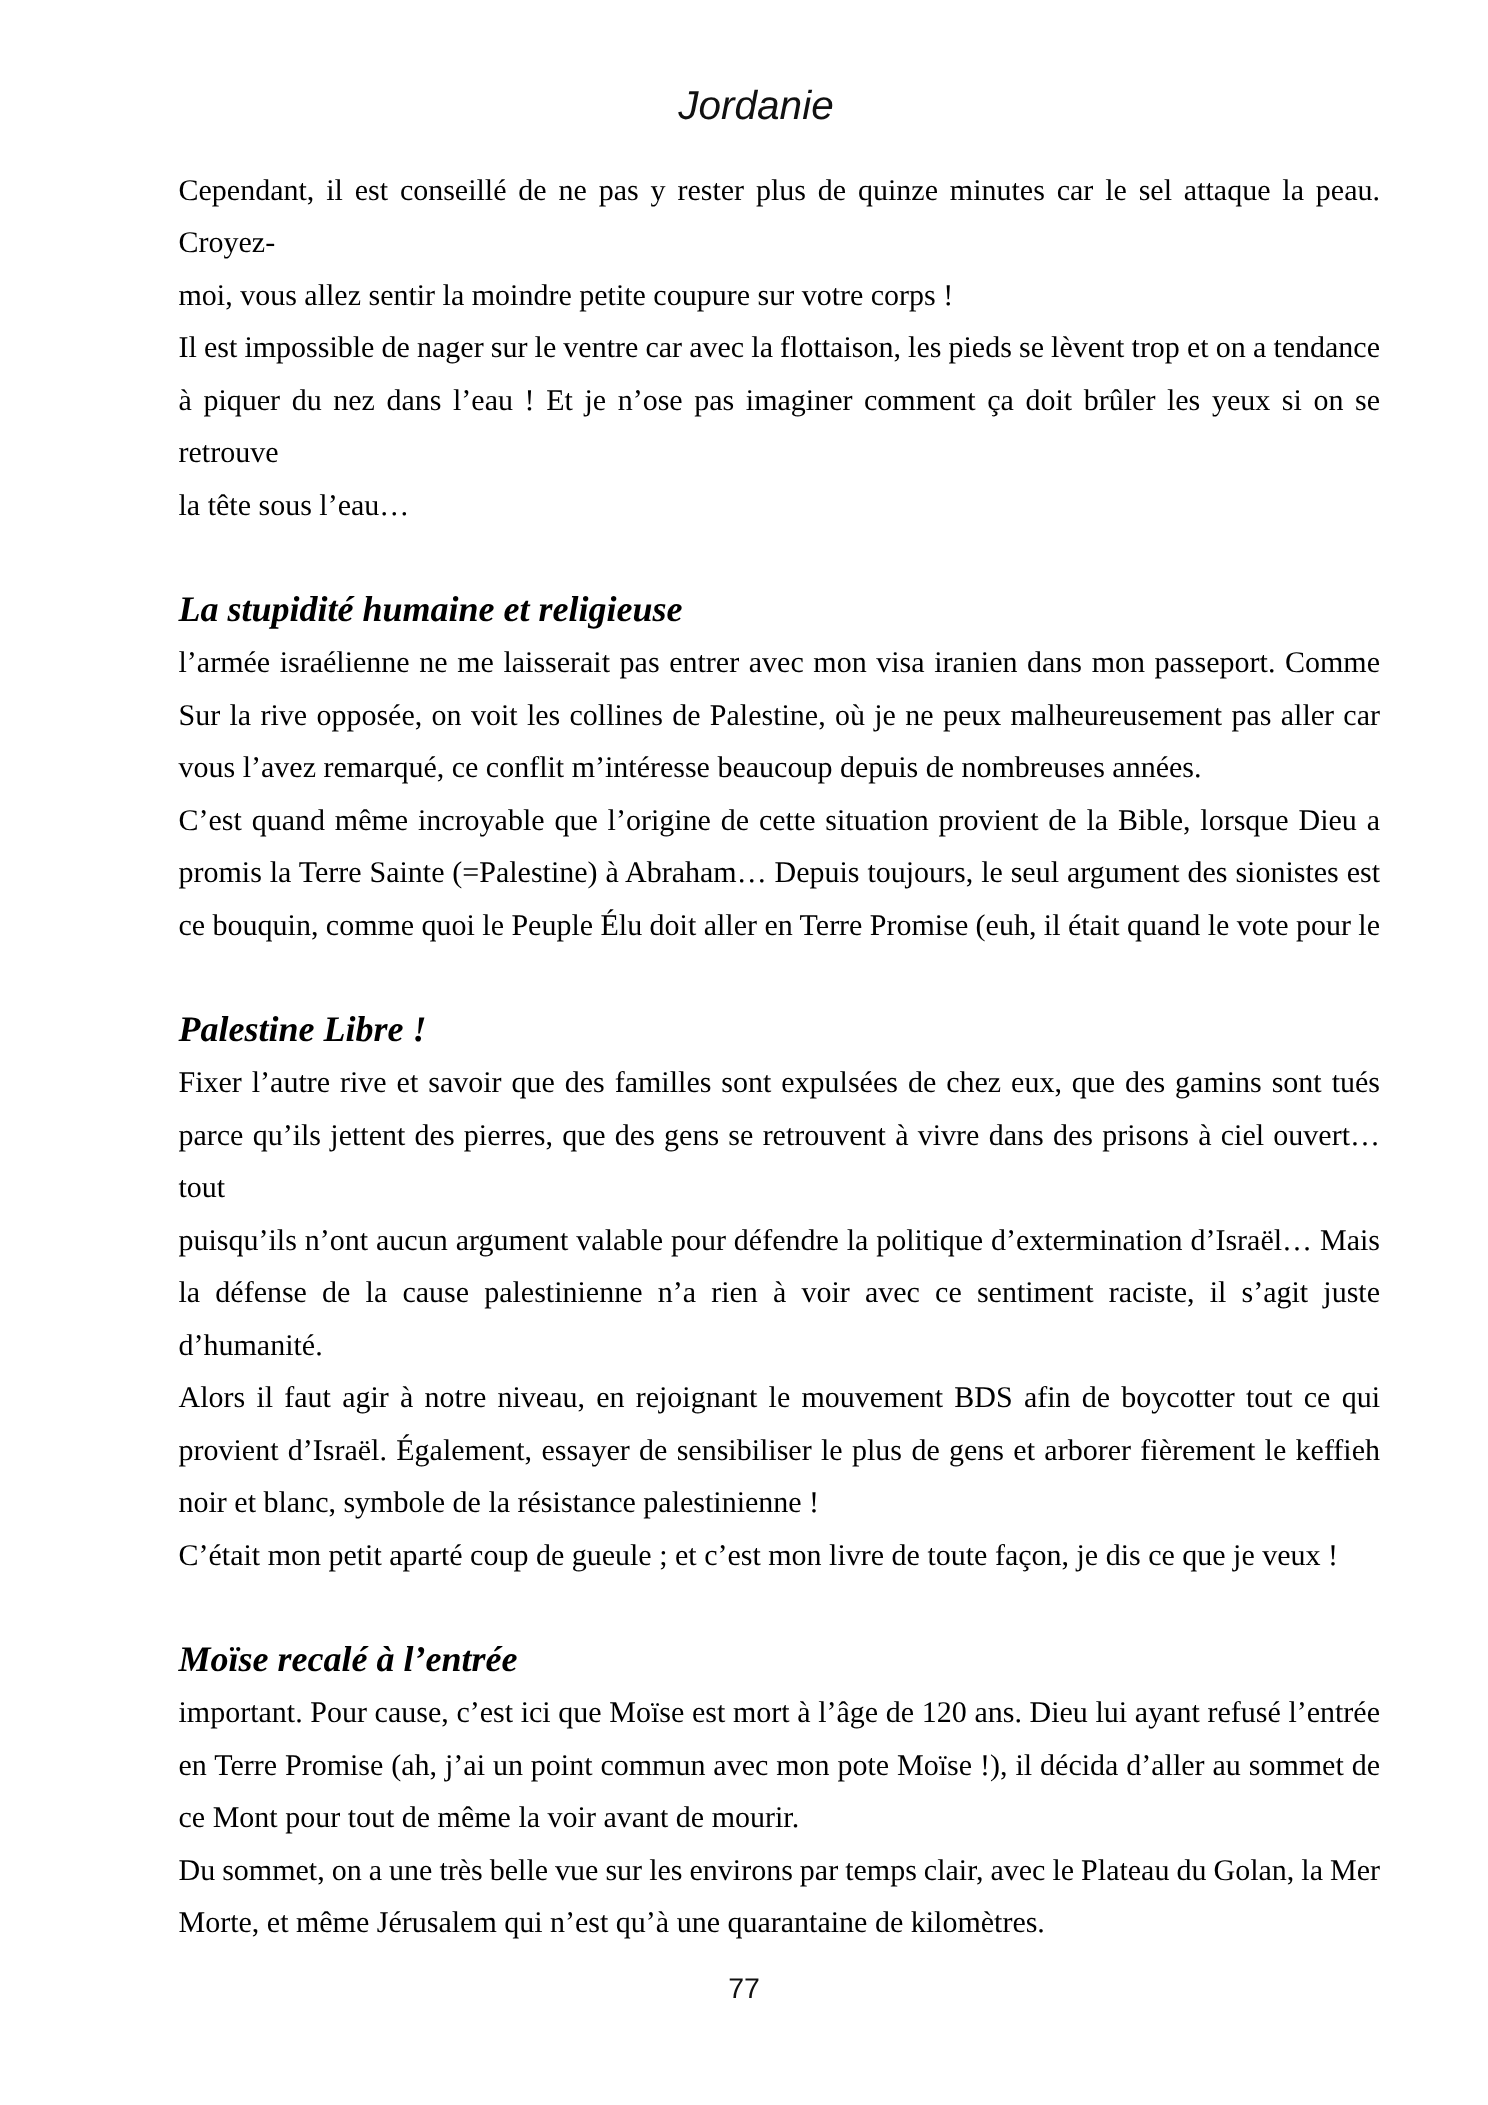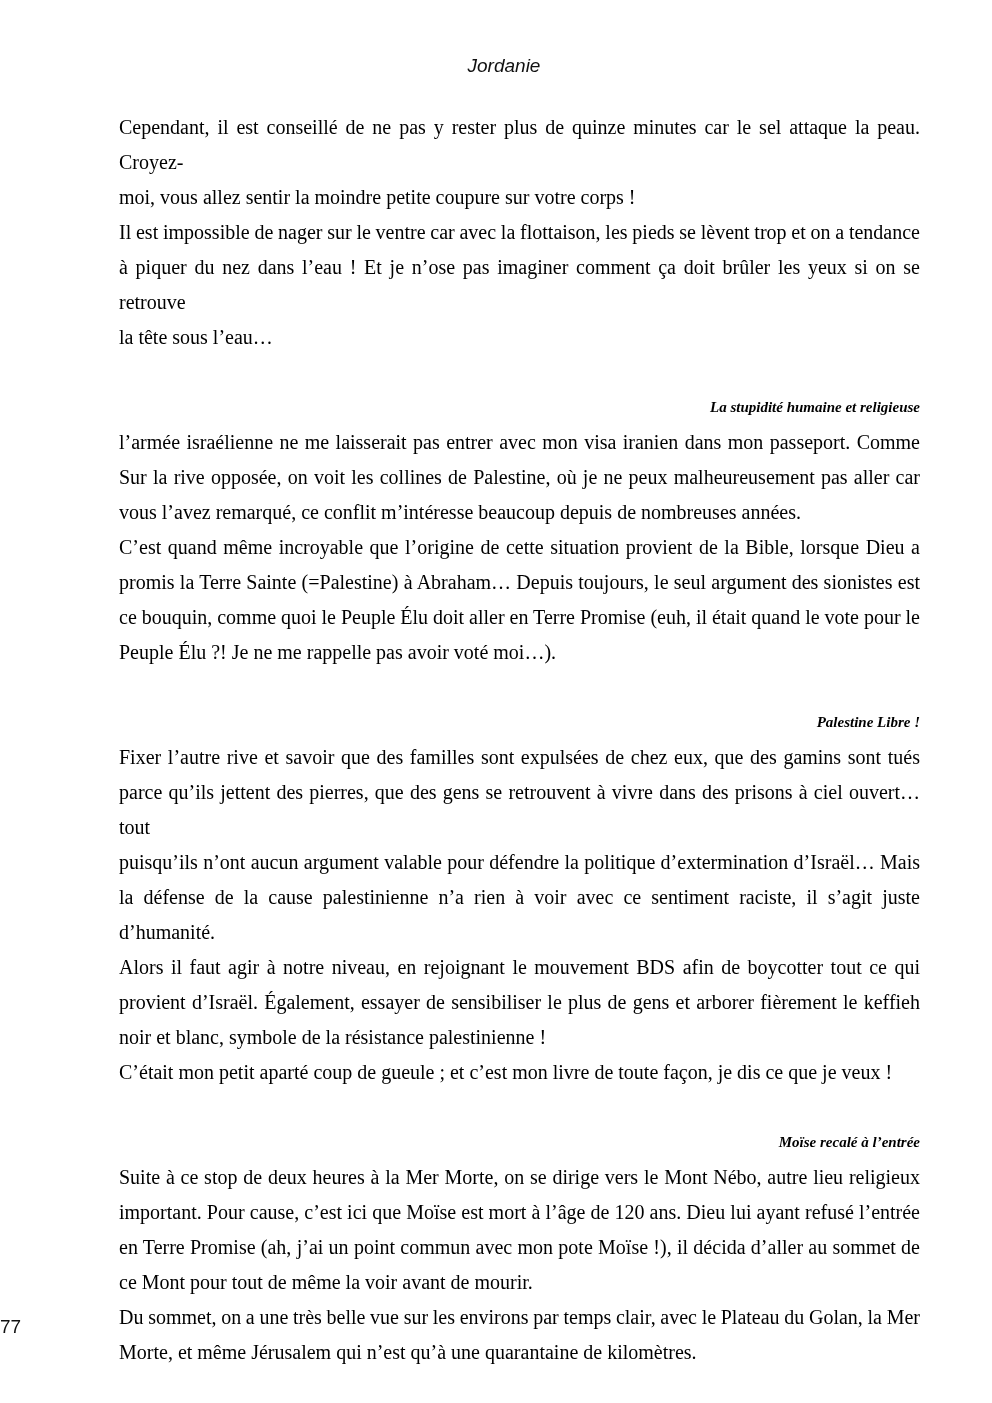--- a/index.html
+++ b/index.html
@@ -17,21 +17,21 @@
     color: #000000;
   }
   .running-head {
     position: absolute;
     top: 55px;
     left: 16px;
     right: 0;
     text-align: center;
     font-family: "Liberation Sans", sans-serif;
     font-style: italic;
-    font-size: 19px;
+    font-size: 27px;
     color: #111111;
   }
   .text-block {
     position: absolute;
     left: 119px;
     top: 110px;
     width: 801px;
     font-size: 20px;
     line-height: 35px;
   }
@@ -45,28 +45,28 @@
     word-spacing: -0.4px;
   }
   .line.last {
     text-align-last: left;
     word-spacing: normal;
   }
   .heading {
     margin: 35px 0 0 0;
     font-weight: bold;
     font-style: italic;
-    font-size: 15px;
-    text-align: right;
+    font-size: 24px;
   }
   .page-number {
     position: absolute;
     top: 1316px;
     left: 0;
     right: 0;
+    text-align: center;
     font-family: "Liberation Sans", sans-serif;
     font-size: 19px;
     color: #111111;
   }
 </style>
 </head>
 <body>
 
 <div class="page">
 
@@ -90,21 +90,20 @@
     <div class="para">
       <div class="line">l’armée israélienne ne me laisserait pas entrer avec mon visa iranien dans mon passeport. Comme</div>
       <div class="line">Sur la rive opposée, on voit les collines de Palestine, où je ne peux malheureusement pas aller car</div>
       <div class="line last">vous l’avez remarqué, ce conflit m’intéresse beaucoup depuis de nombreuses années.</div>
     </div>
 
     <div class="para">
       <div class="line">C’est quand même incroyable que l’origine de cette situation provient de la Bible, lorsque Dieu a</div>
       <div class="line">promis la Terre Sainte (=Palestine) à Abraham… Depuis toujours, le seul argument des sionistes est</div>
       <div class="line">ce bouquin, comme quoi le Peuple Élu doit aller en Terre Promise (euh, il était quand le vote pour le</div>
-      <div class="line last">Peuple Élu ?! Je ne me rappelle pas avoir voté moi…).</div>
     </div>
 
     <div class="heading">Palestine Libre !</div>
 
     <div class="para">
       <div class="line">Fixer l’autre rive et savoir que des familles sont expulsées de chez eux, que des gamins sont tués</div>
       <div class="line">parce qu’ils jettent des pierres, que des gens se retrouvent à vivre dans des prisons à ciel ouvert…tout</div>
       <div class="line">puisqu’ils n’ont aucun argument valable pour défendre la politique d’extermination d’Israël… Mais</div>
       <div class="line">la défense de la cause palestinienne n’a rien à voir avec ce sentiment raciste, il s’agit juste d’humanité.</div>
       <div class="line">Alors il faut agir à notre niveau, en rejoignant le mouvement BDS afin de boycotter tout ce qui</div>
@@ -112,21 +111,20 @@
       <div class="line last">noir et blanc, symbole de la résistance palestinienne !</div>
     </div>
 
     <div class="para">
       <div class="line last">C’était mon petit aparté coup de gueule ; et c’est mon livre de toute façon, je dis ce que je veux !</div>
     </div>
 
     <div class="heading">Moïse recalé à l’entrée</div>
 
     <div class="para">
-      <div class="line">Suite à ce stop de deux heures à la Mer Morte, on se dirige vers le Mont Nébo, autre lieu religieux</div>
       <div class="line">important. Pour cause, c’est ici que Moïse est mort à l’âge de 120 ans. Dieu lui ayant refusé l’entrée</div>
       <div class="line">en Terre Promise (ah, j’ai un point commun avec mon pote Moïse !), il décida d’aller au sommet de</div>
       <div class="line last">ce Mont pour tout de même la voir avant de mourir.</div>
     </div>
 
     <div class="para">
       <div class="line">Du sommet, on a une très belle vue sur les environs par temps clair, avec le Plateau du Golan, la Mer</div>
       <div class="line last">Morte, et même Jérusalem qui n’est qu’à une quarantaine de kilomètres.</div>
     </div>
 

